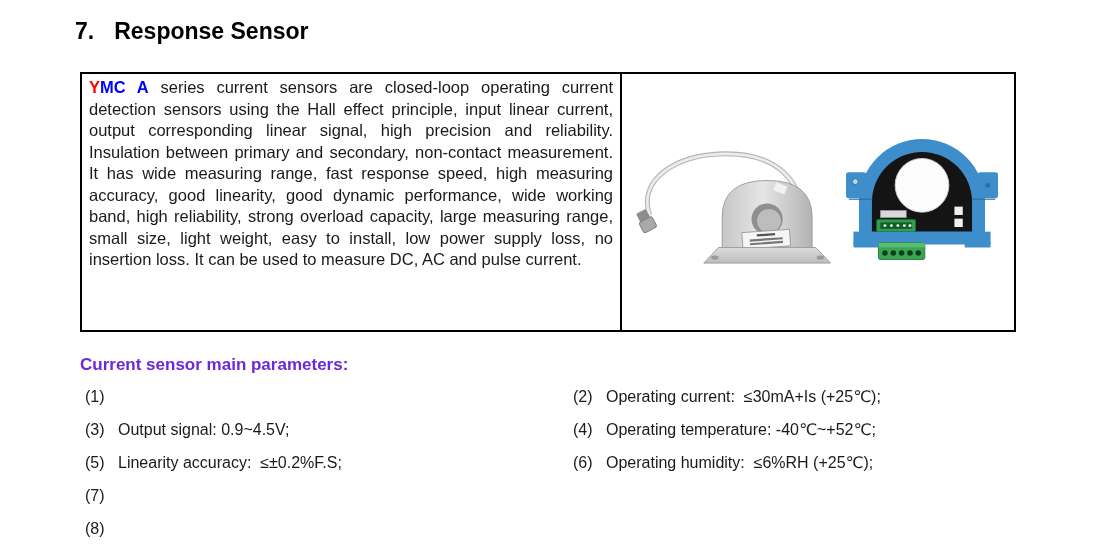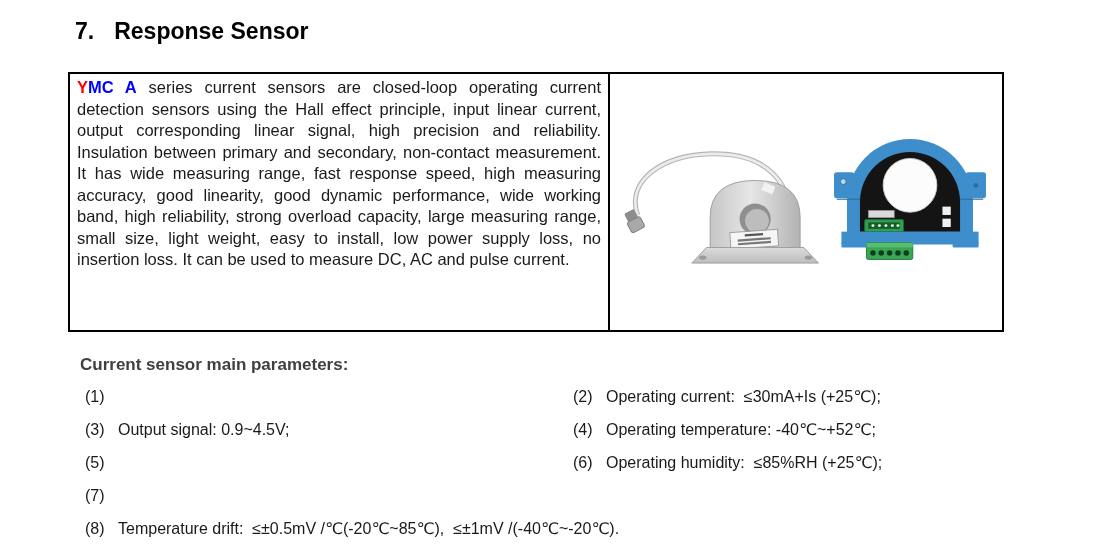--- a/index.html
+++ b/index.html
@@ -6,36 +6,36 @@
   body { background:#ffffff; }
   .page {
     position:relative; width:1102px; height:548px; background:#ffffff;
     font-family:"Liberation Sans","DejaVu Sans",sans-serif; color:#1a1a1a; overflow:hidden;
   }
   .doc-heading {
     position:absolute; left:75px; top:18px; display:flex; gap:20px;
     font-size:23px; font-weight:bold; color:#000;
   }
   .spec-box {
-    position:absolute; left:68px; top:72px; width:936px; height:260px;
+    position:absolute; left:80px; top:72px; width:936px; height:260px;
     border:2px solid #000; display:flex;
   }
   .spec-box-text {
     width:540px; flex:0 0 540px; border-right:2px solid #000;
     padding:3px 7px 0 7px; font-size:16.5px; line-height:21.5px;
     text-align:justify; color:#1a1a1a;
   }
   .brand-red  { color:#fe0000; font-weight:bold; }
   .brand-blue { color:#0000fe; font-weight:bold; }
   .spec-box-media { flex:1; position:relative; background:#fff; }
   .img-gray { position:absolute; left:12px; top:64px; width:202px; height:129px; }
   .img-blue { position:absolute; left:224px; top:52px; width:152px; height:139px; }
   .params-heading {
     position:absolute; left:80px; top:355px;
-    font-size:17px; font-weight:bold; color:#404040;
+    font-size:17px; font-weight:bold; color:#6d28d9;
   }
   .params-grid {
     position:absolute; left:85px; top:387px; width:950px;
     display:grid; grid-template-columns:488px 1fr; row-gap:13px;
     font-size:16px; line-height:20px; color:#1a1a1a;
   }
   .param-item { display:flex; }
   .param-num  { flex:0 0 33px; }
   .param-text { white-space:pre-wrap; }
   .span-2 { grid-column:1 / -1; }
@@ -156,27 +156,27 @@
     <div class="param-item">
       <span class="param-num">(3)</span>
       <span class="param-text">Output signal: 0.9~4.5V;</span>
     </div>
     <div class="param-item">
       <span class="param-num">(4)</span>
       <span class="param-text">Operating temperature: -40℃~+52℃;</span>
     </div>
     <div class="param-item">
       <span class="param-num">(5)</span>
+      <span class="param-text">Linearity accuracy:  ≤±0.2%F.S;</span>
     </div>
     <div class="param-item">
       <span class="param-num">(6)</span>
-      <span class="param-text">Operating humidity:  ≤85%RH (+25℃);</span>
+      <span class="param-text">Operating humidity:  ≤6%RH (+25℃);</span>
     </div>
     <div class="param-item">
       <span class="param-num">(7)</span>
     </div>
     <div class="param-item span-2">
       <span class="param-num">(8)</span>
-      <span class="param-text">Temperature drift:  ≤±0.5mV /℃(-20℃~85℃),  ≤±1mV /(-40℃~-20℃).</span>
     </div>
   </div>
 
 </div>
 
 </body></html>

